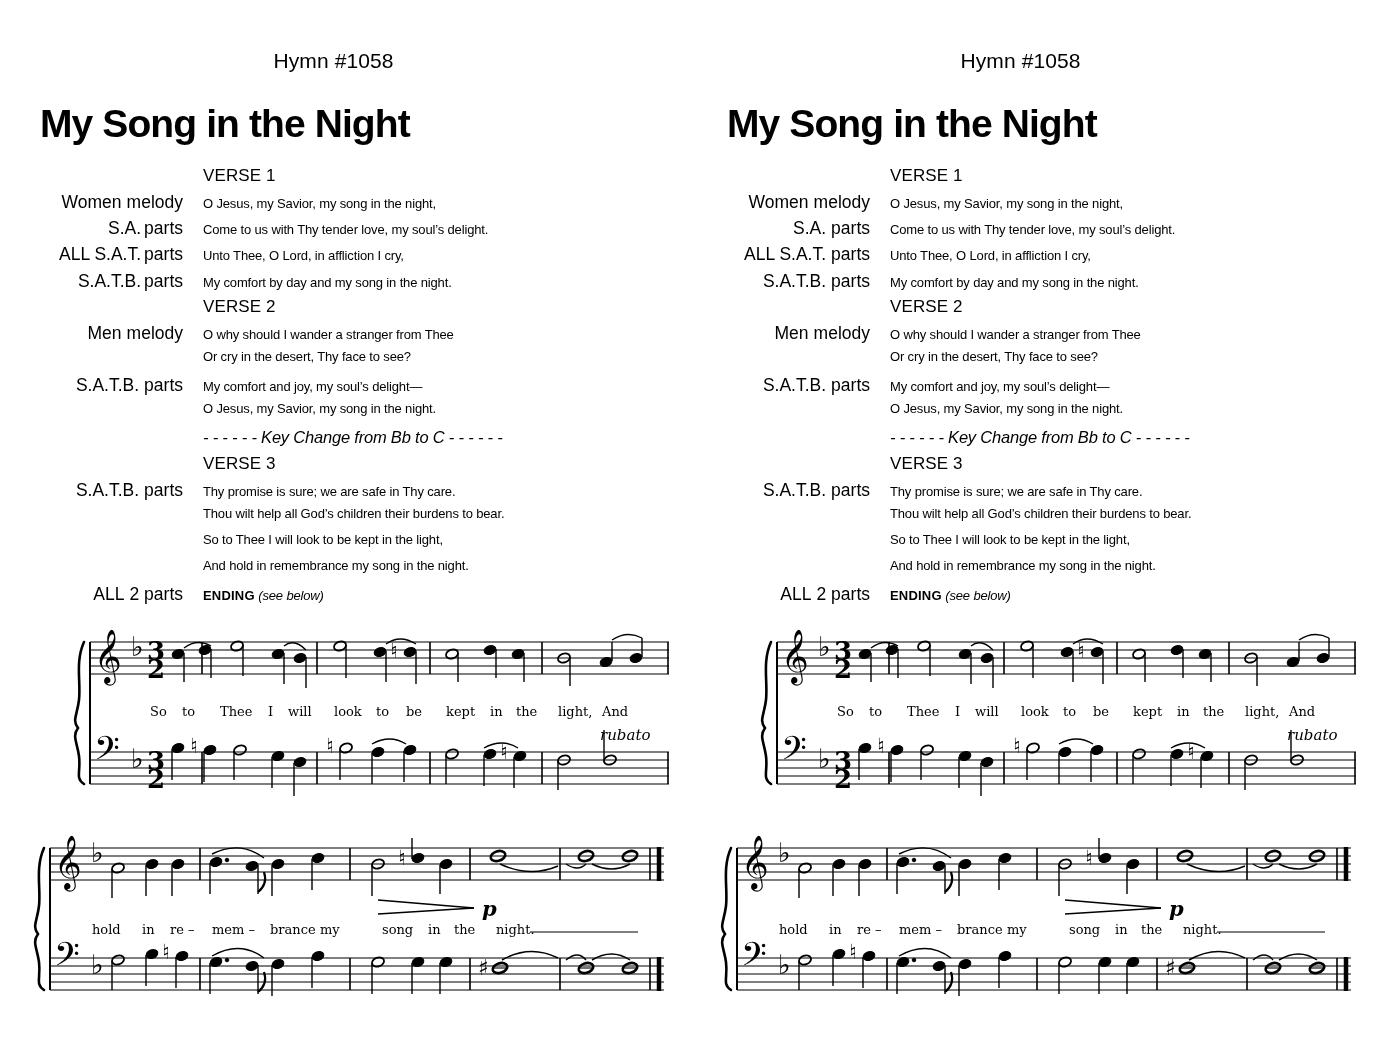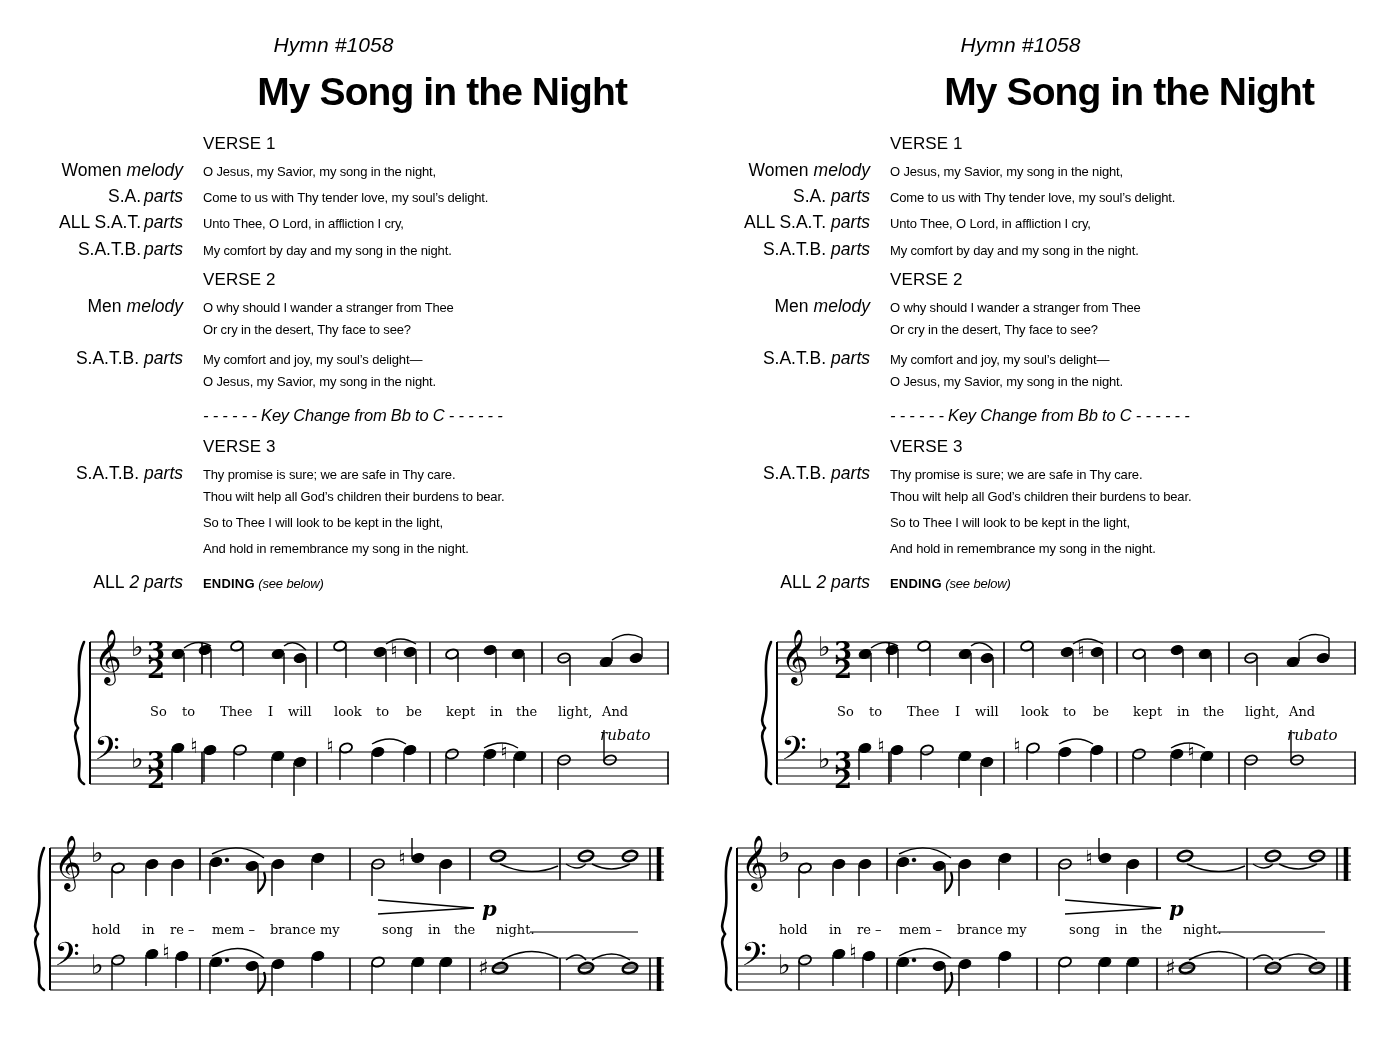--- a/index.html
+++ b/index.html
@@ -28,59 +28,57 @@
   }
   .page.left  { padding-left: 40px; }
   .page.right { padding-left: 40px; }
 
   
   .hymn-number {
     text-align: center;
     font-size: 21px;
     font-weight: 400;
     letter-spacing: .1px;
-    margin-top: 33px;
+    margin-top: 49px;
     padding-right: 60px;
-    font-style: italic;
   }
   .hymn-title {
-    text-align: right;
+    text-align: left;
     font-size: 39px;
     font-weight: 700;
     letter-spacing: -0.9px;
-    margin-top: 13px;
+    margin-top: 29px;
     padding-right: 60px;
   }
 
   
   .lyric-block {
     margin-top: 20px;
     position: relative;
   }
   .row {
     display: flex;
     align-items: baseline;
     height: 26.2px;
   }
   .row.heading { height: 26px; }
-  .row.gap-before { margin-top: 5px; }
+  .row.gap-before { }
 
   .label-col {
     width: 143px;
     flex: 0 0 143px;
     text-align: right;
     font-size: 17.5px;
     white-space: nowrap;
     padding-right: 0;
   }
   .label-col .part {
     font-weight: 400;
   }
   .label-col .role {
-    font-style: italic;
     font-weight: 400;
     text-align: right;
   }
   .label-col .sp { display: inline-block; width: 3px; }
   .label-col .sp-wide { display: inline-block; width: 5px; }
 
   .text-col {
     flex: 1 1 auto;
     font-size: 13px;
     white-space: nowrap;

